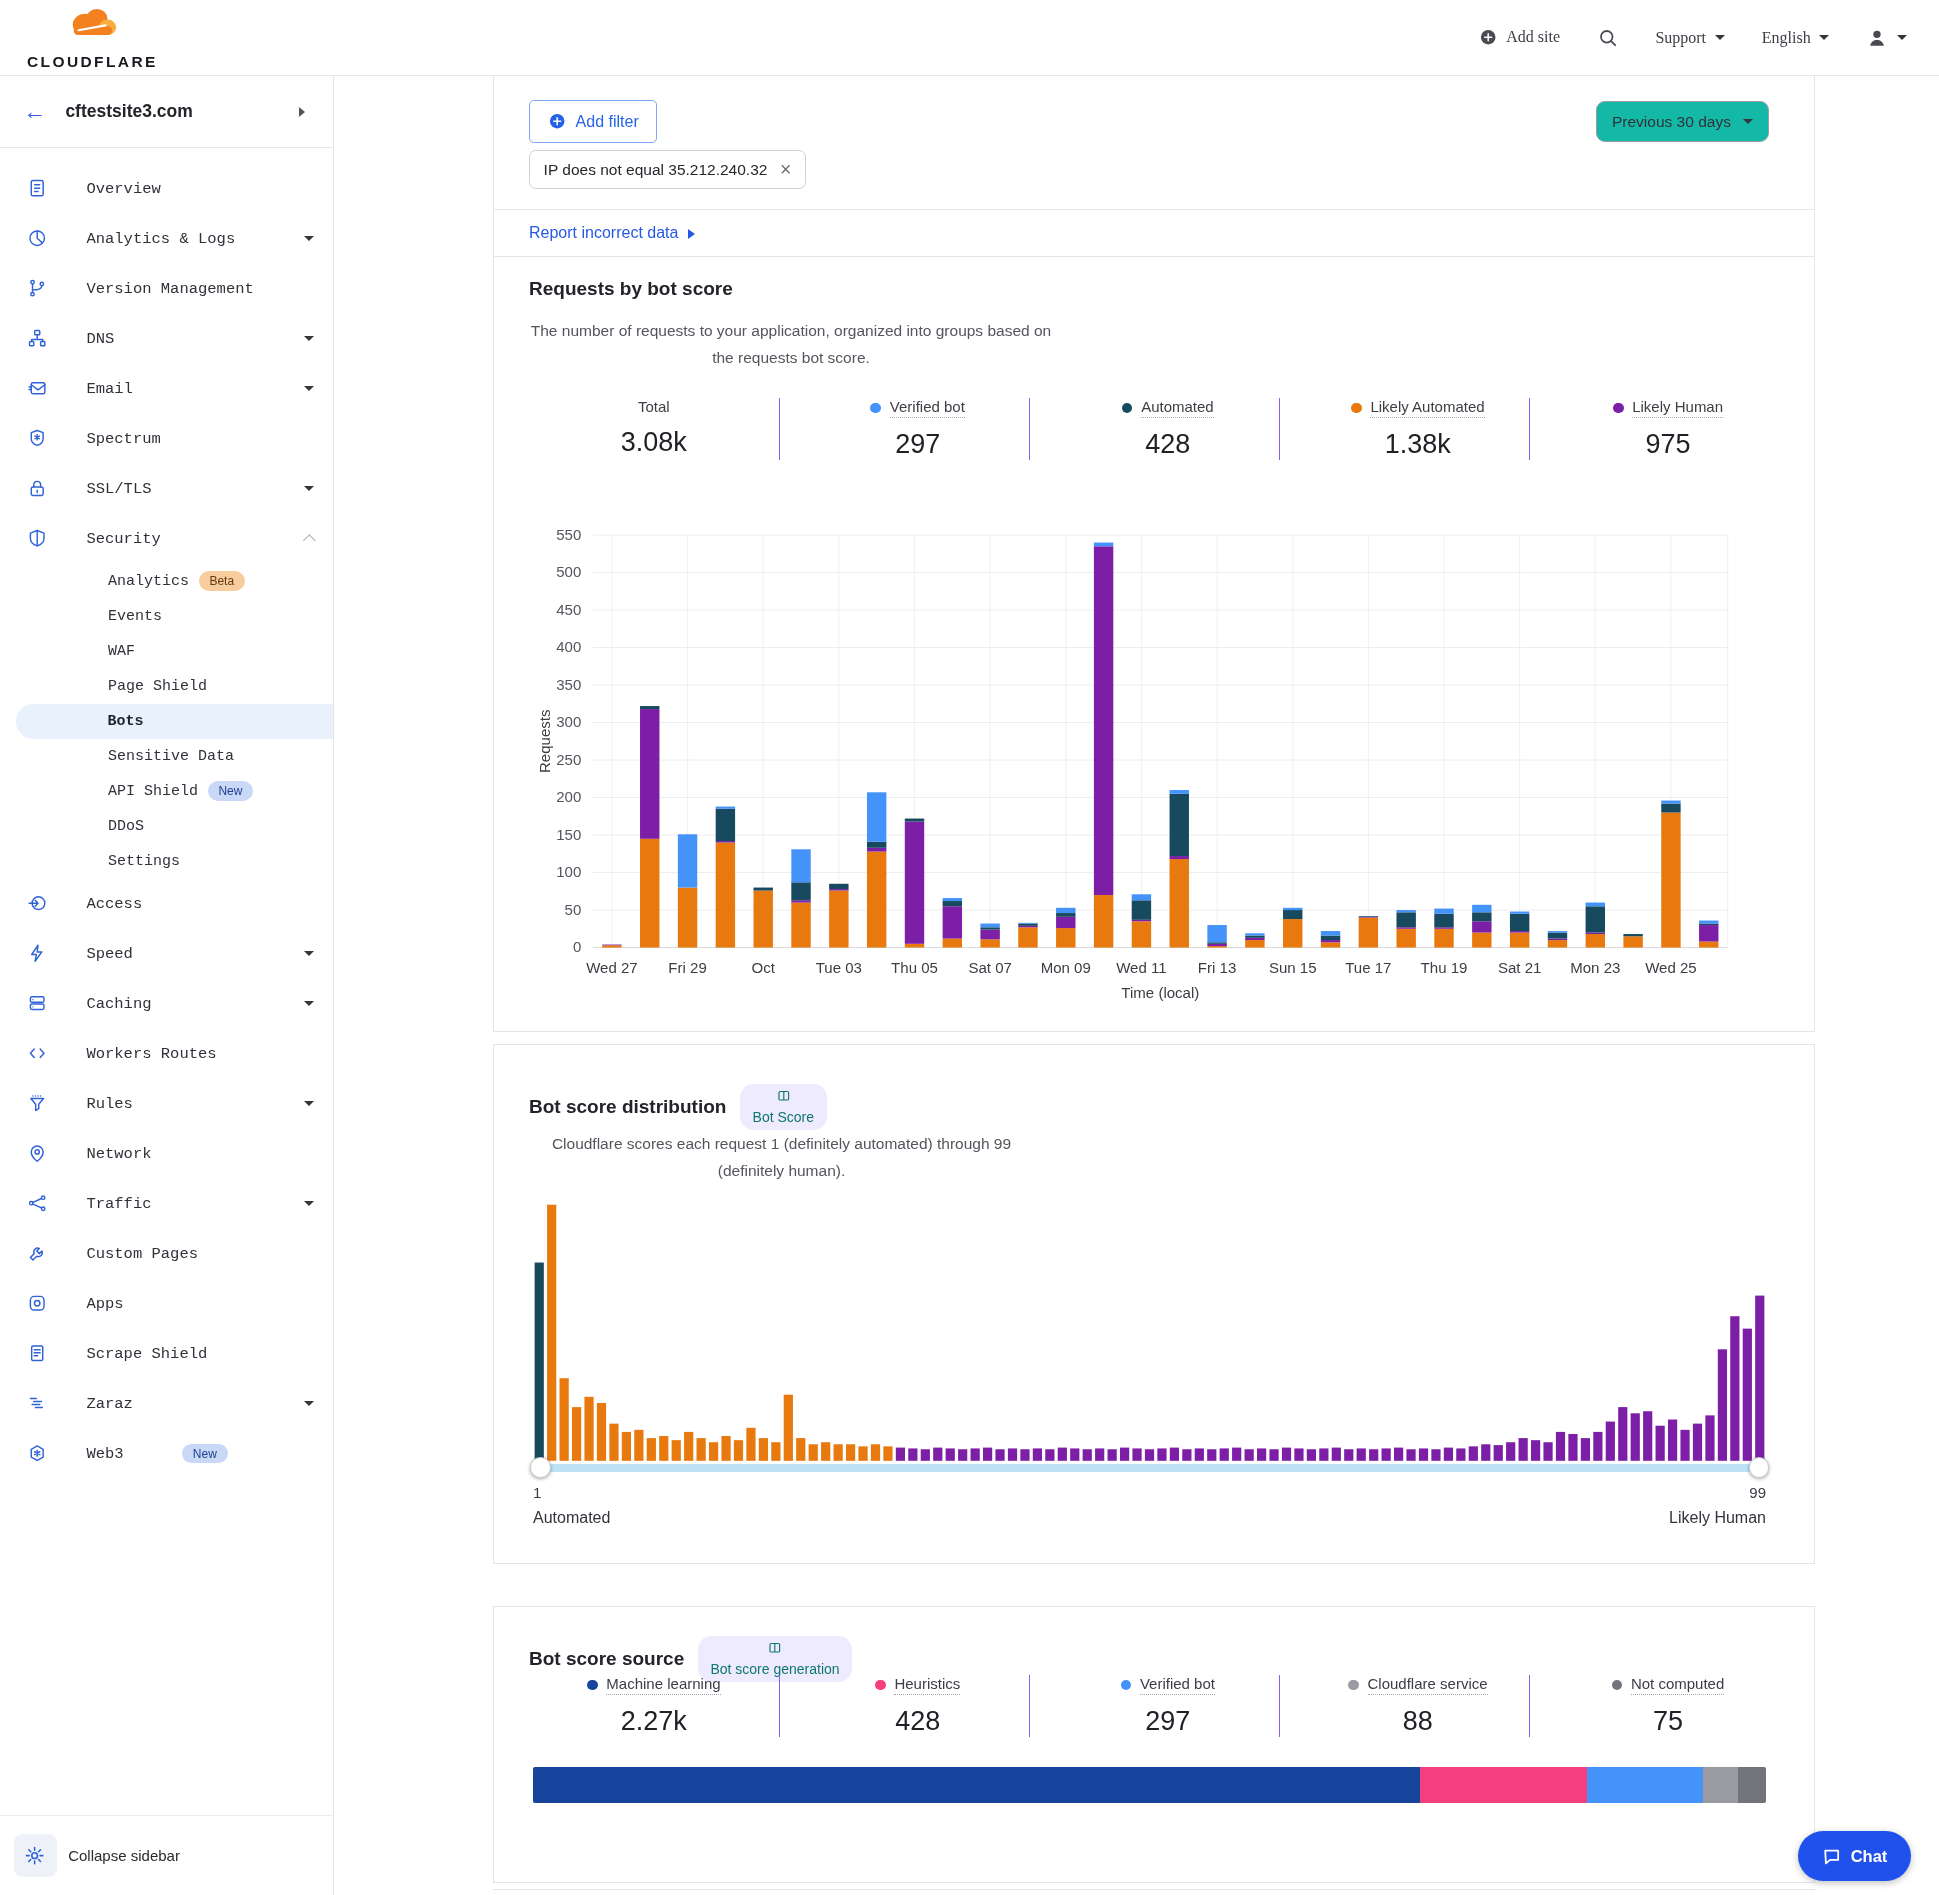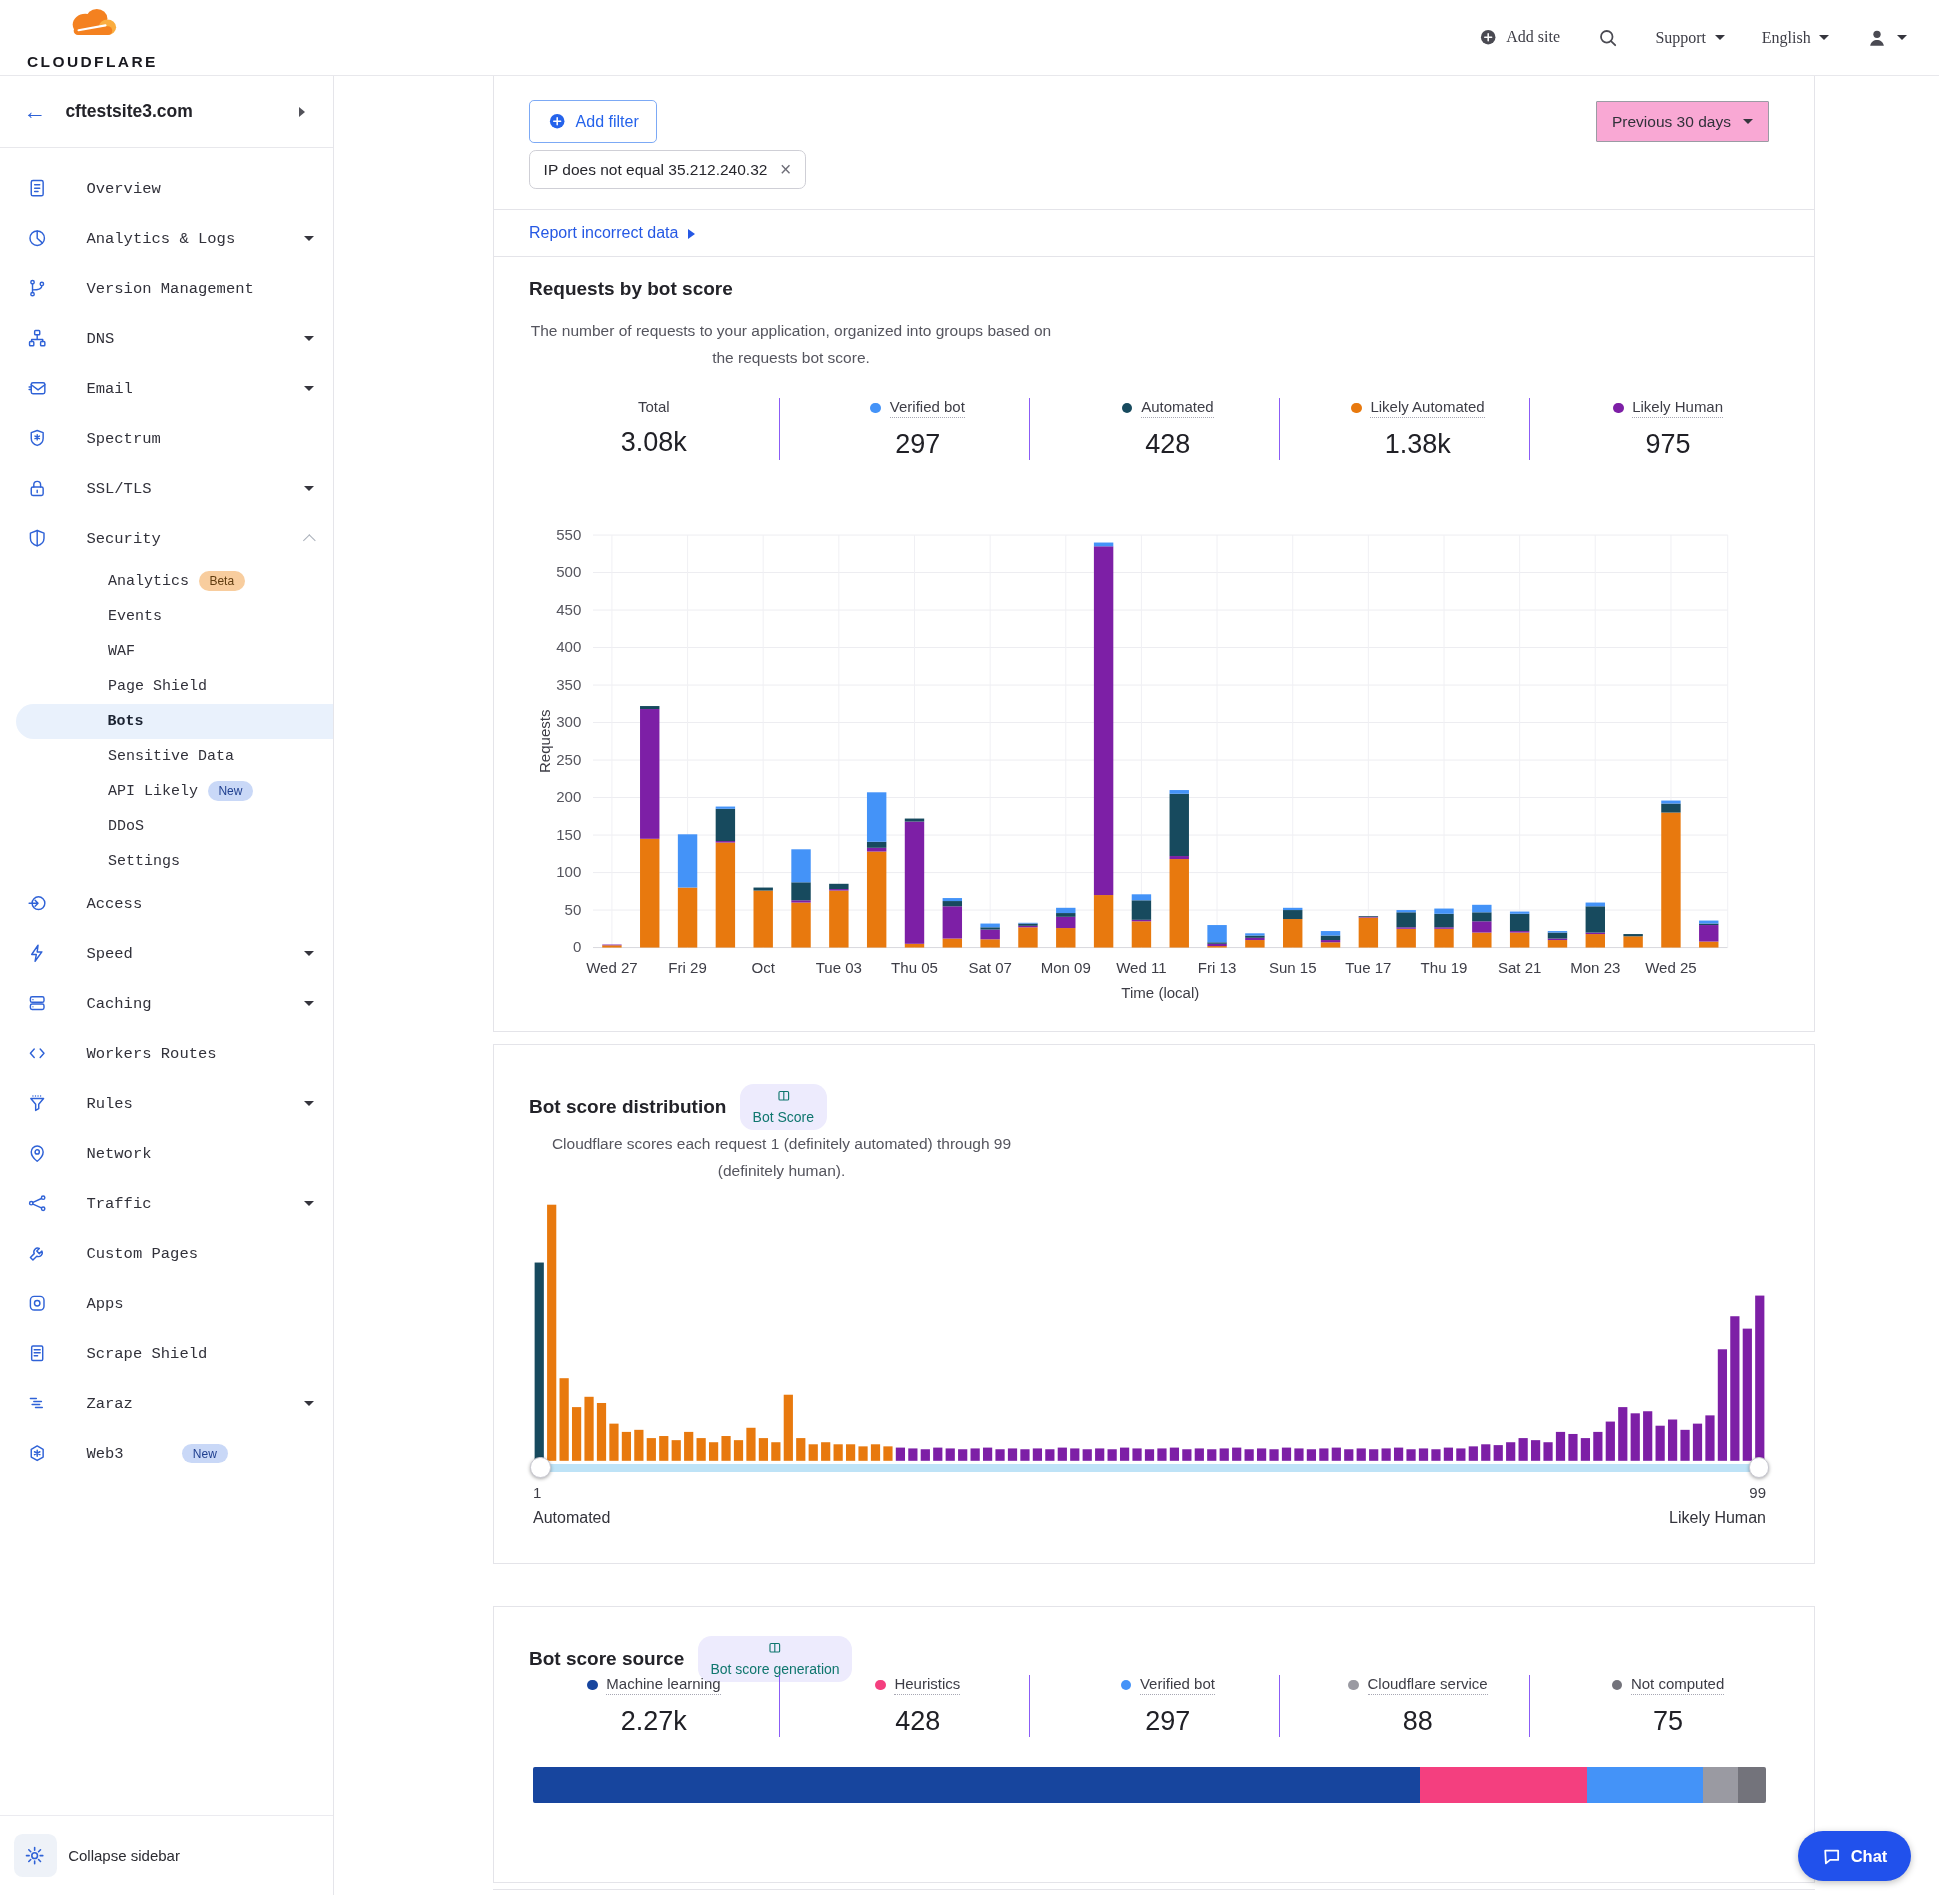--- a/index.html
+++ b/index.html
@@ -55,21 +55,21 @@
   .hline { position:absolute; left:0; right:0; border-top:1px solid #e4e4e9; }
   
   .addfilter-btn { position:absolute; left:35px; top:24px; height:43px; display:inline-flex; align-items:center;
     gap:9.7px; padding:0 17.5px; border:1px solid #7ca9f5; border-radius:4.9px; background:#fff; color:#2563eb;
     font-size:16px; cursor:pointer; }
   .plus-circ { width:18.4px; height:18.4px; }
   .chip { position:absolute; left:35px; top:74px; height:39px; display:inline-flex; align-items:center;
     padding:0 13.6px; border:1px solid #cfcfd6; border-radius:6.8px; background:#fff; font-size:15.5px; color:#26262c; }
   .chip-x { margin-left:12.6px; color:#6e6e78; font-size:19.4px; cursor:pointer; line-height:1; }
   .range-btn { position:absolute; right:45px; top:25px; height:41px; display:inline-flex; align-items:center;
-    gap:11.6px; padding:0 15.5px; border:1px solid #9b9ba4; border-radius:1px; background:#f9a8d4;
+    gap:11.6px; padding:0 15.5px; border:1px solid #9b9ba4; border-radius:9px; background:#14b8a6;
     font-size:15.5px; color:#31313a; cursor:pointer; }
   .report-row { position:absolute; left:0; right:0; top:133px; height:48px; display:flex; align-items:center;
     padding-left:35px; }
   .report-link { color:#2558e4; font-size:16px; cursor:pointer; display:flex; align-items:center; gap:9.7px; }
   .tri-right { width:0; height:0; border:5.8px solid transparent; border-left:7.8px solid #2558e4; margin-top:1.9px; }
   
   .sec-title { font-size:19px; font-weight:700; color:#232329; }
   .sec-desc { font-size:15.5px; color:#55555e; line-height:1.75; }
   .pill-badge { display:inline-flex; align-items:center; gap:6.8px; background:#edebfd; color:#0f766e;
     font-size:14px; padding:4.9px 12.6px; border-radius:13.6px; margin-left:13.6px; cursor:pointer;flex-direction:column; }
@@ -253,21 +253,21 @@
       <div class="nav-item child">
         <span class="lbl">Page Shield</span>
       </div>
       <div class="nav-item child active">
         <span class="lbl">Bots</span>
       </div>
       <div class="nav-item child">
         <span class="lbl">Sensitive Data</span>
       </div>
       <div class="nav-item child">
-        <span class="lbl">API Likely</span>
+        <span class="lbl">API Shield</span>
         <span class="badge new">New</span>
         <span style="flex: 1 1 0%;"></span>
       </div>
       <div class="nav-item child">
         <span class="lbl">DDoS</span>
       </div>
       <div class="nav-item child">
         <span class="lbl">Settings</span>
       </div>
       <div class="nav-item">

